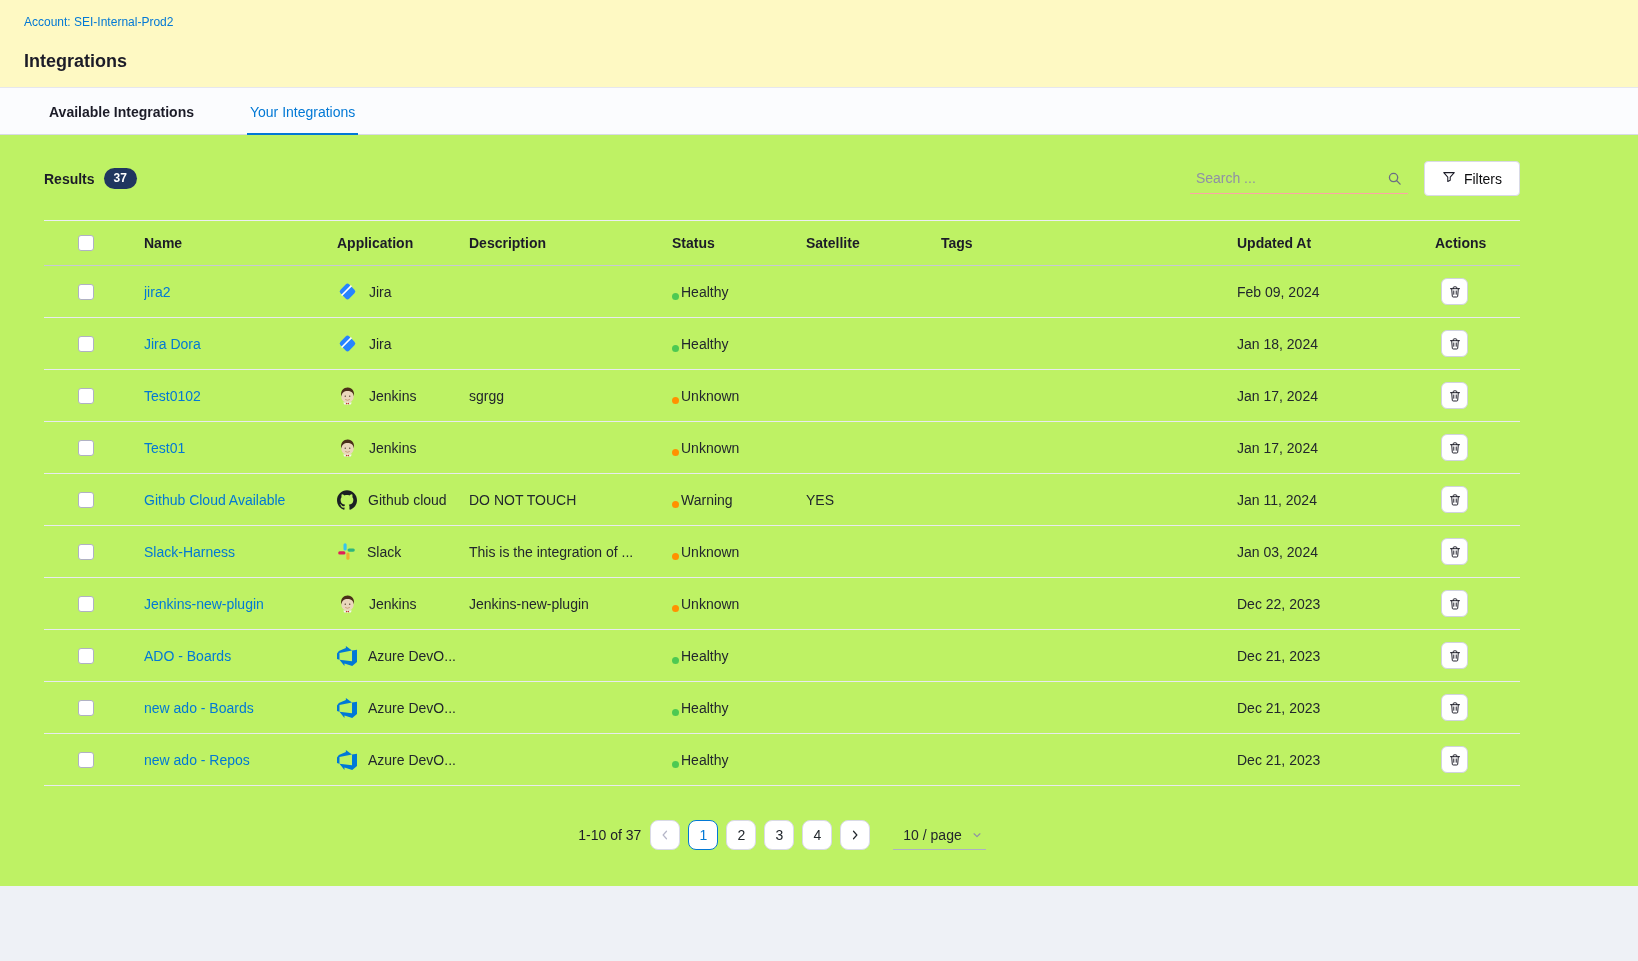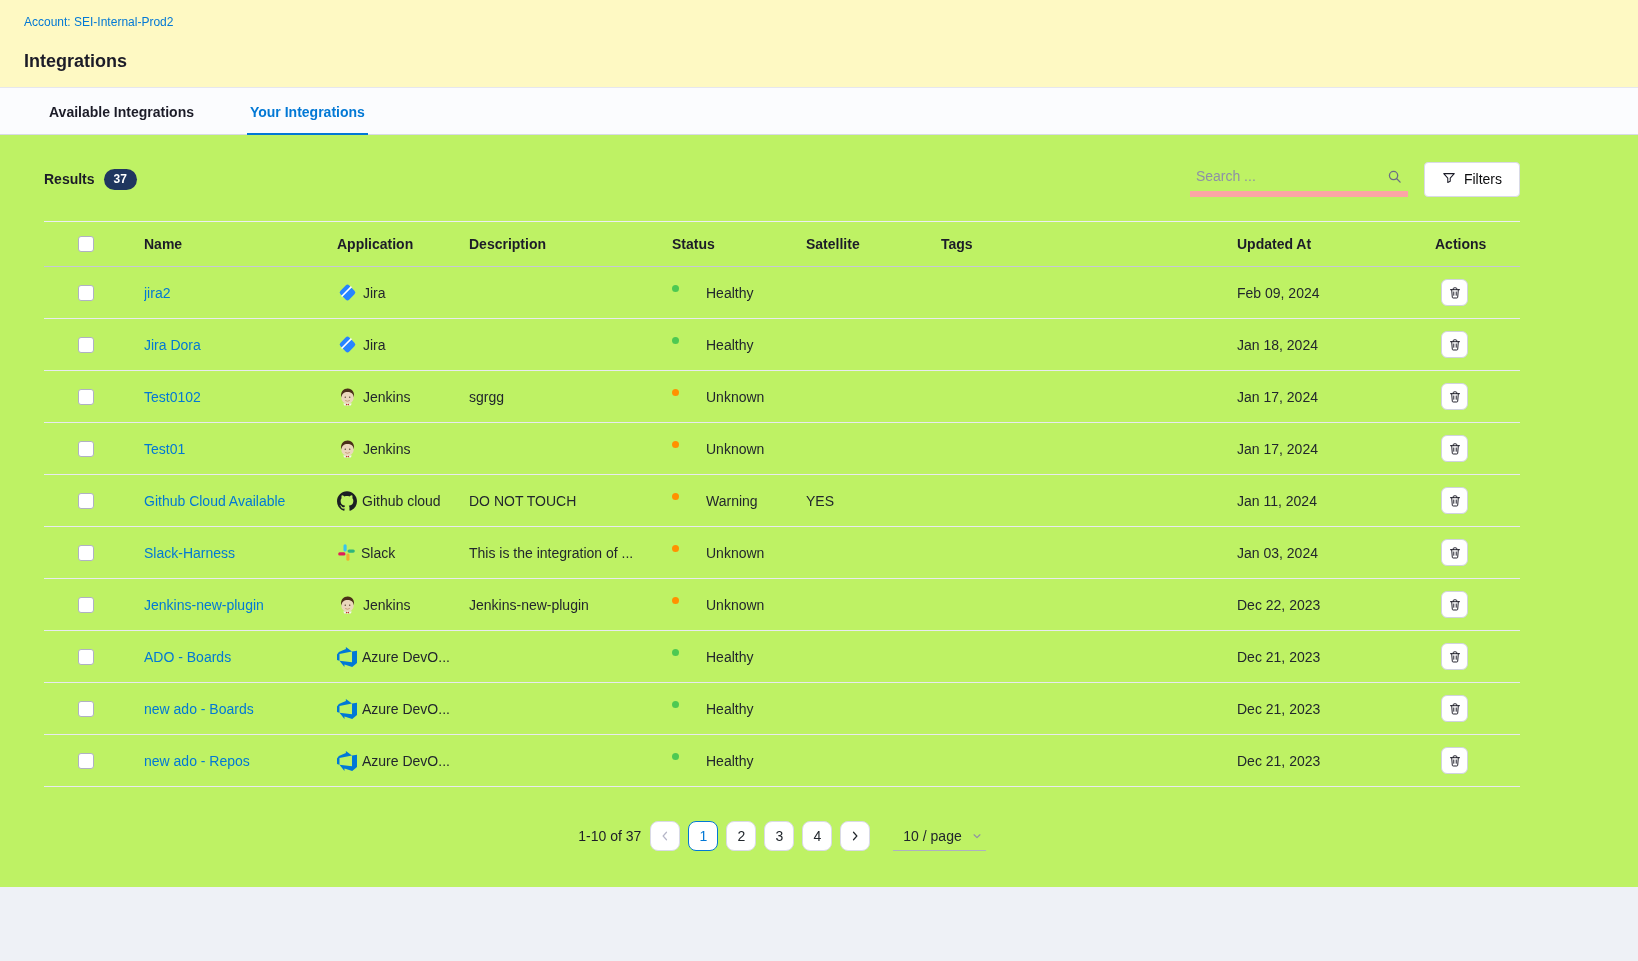--- a/index.html
+++ b/index.html
@@ -43,21 +43,21 @@
     color: #1c1c28;
     padding: 16px 3px 13px;
     border-bottom: 2px solid transparent;
     margin-bottom: -1px;
     cursor: pointer;
     white-space: nowrap;
     font-weight: bold;
   }
   .tab.active {
     color: var(--accent, #0278d5);
-    font-weight: bold;
+    font-weight: normal;
     border-bottom-color: var(--accent, #0278d5);
     text-align: right;
   }
   
   .content {
     background: #bef264;
     padding: 26px 118px 36px 44px;
   }
   .toolbar {
     display: flex;
@@ -72,21 +72,21 @@
     padding: 3px 10px 4px;
     font-size: 12px;
     font-weight: bold;
     margin-left: 9px;
   }
   .spacer { flex: 1; }
   .search-box { position: relative; width: 218px; margin-right: 16px; }
   .search-input {
     width: 100%;
     border: none;
-    border-bottom: 6px solid #fca5a5;
+    border-bottom: 1px solid #fca5a5;
     padding: 7px 28px 7px 6px;
     font-size: 14px;
     outline: none;
     background: transparent;
     color: #22272d;
     font-family: inherit;
   }
   .search-input::placeholder { color: #8e90a6; }
   .search-icon { position: absolute; right: 6px; top: 8px; line-height: 0; }
   .filters-btn {
@@ -135,24 +135,24 @@
     width: 16px;
     height: 16px;
     border: 1px solid #b0b1c4;
     border-radius: 3px;
     background: #fff;
     margin: 0;
     cursor: pointer;
     display: block;
   }
   .name-link { color: var(--accent, #0278d5); text-decoration: none; cursor: pointer; margin-top: 20px; }
-  .app-cell { display: flex; align-items: center; gap: 5px; }
+  .app-cell { display: flex; align-items: center; gap: 11px; }
   .app-icon { line-height: 0; flex: none; }
   .app-icon svg { display: block; }
-  .status-cell { display: flex; align-items: flex-start; gap: 27px; }
+  .status-cell { display: flex; align-items: flex-end; gap: 2px; }
   .dot { width: 7px; height: 7px; border-radius: 50%; flex: none; }
   .icon-btn {
     width: 27px;
     height: 27px;
     border: 1px solid #d0d3de;
     border-radius: 6px;
     background: #fff;
     display: flex;
     align-items: center;
     justify-content: center;

